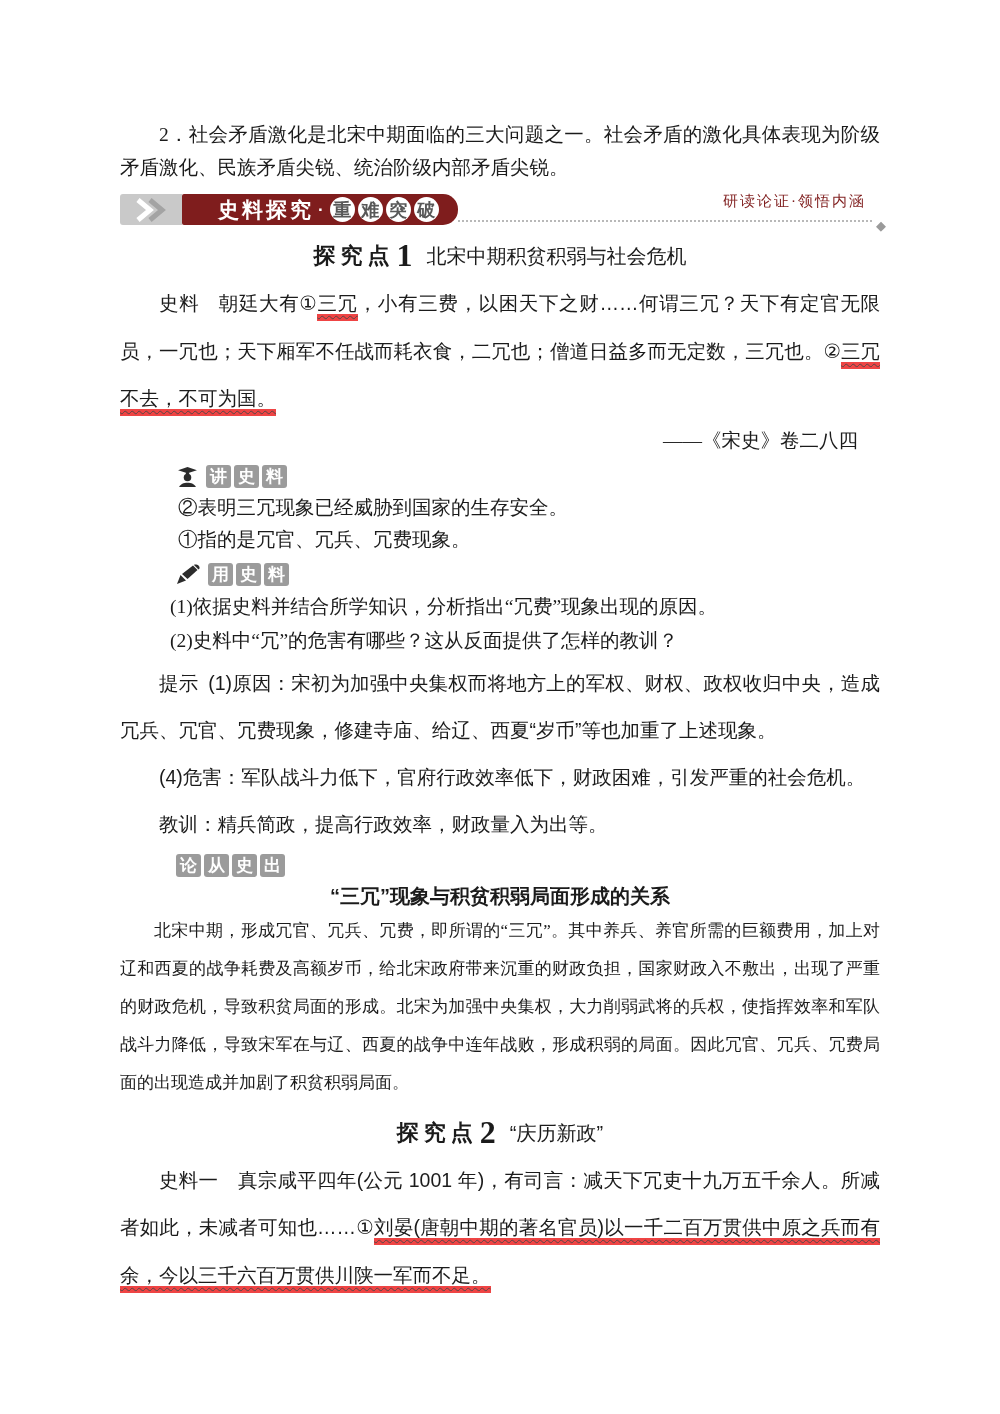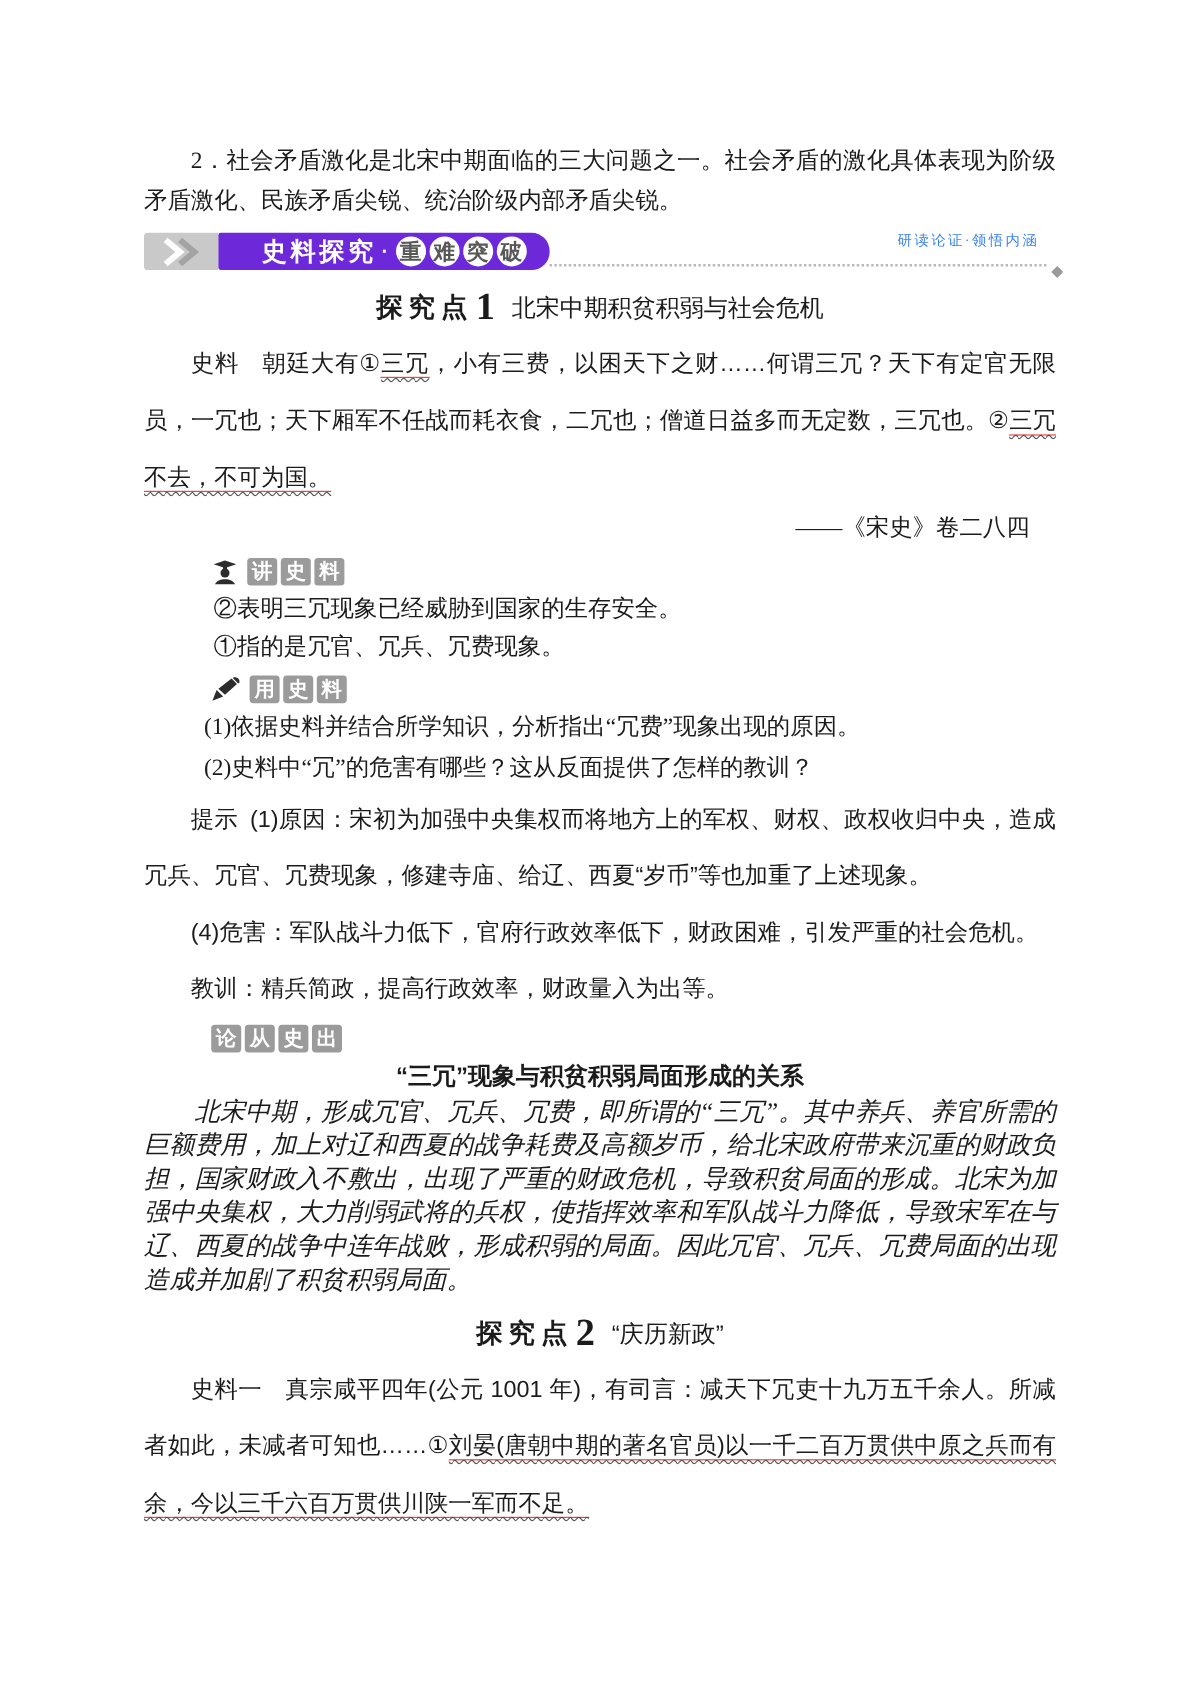--- a/index.html
+++ b/index.html
@@ -7,57 +7,57 @@
   .page { box-sizing:border-box; width:1000px; height:1414px; padding:118px 120px 45px 120px; }
 
   .f-song { font-family:"Liberation Serif","DejaVu Serif",serif; }
   .f-hei  { font-family:"Liberation Sans","DejaVu Sans",sans-serif; }
 
   .para { font-size:19.5px; line-height:33px; margin:0; text-indent:2em; text-align:justify; }
 
   
   .banner-row { display:flex; align-items:stretch; height:31px; margin-top:10px; }
   .chev-box { width:62px; background:#c9c9c9; display:flex; align-items:center; justify-content:center; border-radius:3px 0 0 3px; flex:0 0 auto; }
-  .banner-main { background:#6d28d9; border-radius:2px 15px 15px 2px; display:flex; align-items:center; padding:0 16px 0 36px; flex:0 0 auto; }
+  .banner-main { background:#7f1d1d; border-radius:2px 15px 15px 2px; display:flex; align-items:center; padding:0 16px 0 36px; flex:0 0 auto; }
   .banner-title { color:#ffffff; font-size:21px; font-weight:bold; letter-spacing:3px; }
   .banner-dot { color:#ffffff; font-weight:bold; margin:0 6px 0 4px; font-size:17px; }
   .circle { width:25px; height:25px; border-radius:50%; background:#ffffff; color:#585858; font-weight:bold; font-size:18px; display:flex; align-items:center; justify-content:center; margin-right:3px; flex:0 0 auto; }
   .banner-right { flex:1; position:relative; }
   .banner-right::after { content:""; position:absolute; left:0; right:8px; bottom:3px; border-bottom:2px dotted #b8b8b8; }
-  .tagline { position:absolute; right:14px; top:-2px; font-size:12px; color:#3b82f6; letter-spacing:2px; white-space:nowrap; }
+  .tagline { position:absolute; right:14px; top:-2px; font-size:15px; color:#7f1d1d; letter-spacing:2px; white-space:nowrap; }
   .diamond { position:absolute; right:-6px; bottom:-9px; color:#9a9a9a; font-size:13px; }
 
   
   .tan { text-align:center; margin:12px 0 6px; font-weight:normal; }
   .tan-label { font-size:22px; font-weight:bold; letter-spacing:5px; }
   .tan-num { font-family:"Liberation Serif","DejaVu Serif",serif; font-size:32px; font-weight:bold; margin:0 14px 0 2px; vertical-align:-3px; }
   .tan-title { font-size:20px; }
 
   
   .shiliao { font-size:19.5px; line-height:47.5px; margin:4px 0 0; text-indent:2em; text-align:justify; }
   .sl-label { margin-right:1em; }
-  .kul { border-bottom:1px solid #ef4444; text-decoration:underline wavy 1px rgba(70,70,70,.9); text-underline-offset:5px; }
+  .kul { border-bottom:7px solid #ef4444; text-decoration:underline wavy 1px rgba(70,70,70,.9); text-underline-offset:5px; }
 
   .src-right { text-align:right; margin:0 22px 0 0; font-size:19.5px; line-height:36px; }
   .src-left { margin:4px 0 0 28px; font-size:19.5px; line-height:36px; }
 
   
   .badge-row { display:flex; align-items:center; margin:6px 0 4px 56px; }
   .badge-icon { margin-right:7px; display:flex; align-items:center; }
   .badge-box { background:#9b9b9b; color:#ffffff; font-weight:bold; width:25px; height:23px; display:flex; align-items:center; justify-content:center; font-size:17px; border-radius:3px; margin-right:3px; font-family:"Liberation Sans","DejaVu Sans",sans-serif; flex:0 0 auto; }
 
   .note { margin:0 0 0 58px; font-size:19.5px; line-height:32.5px; }
   .question { margin:0 0 0 50px; font-size:19.5px; line-height:34px; }
 
   .hint { margin-top:2px; font-size:19.5px; line-height:47px; }
   .hint-p { margin:0; text-indent:2em; text-align:justify; }
   .hint-label { margin-right:10px; }
 
   .concl-head { text-align:center; font-size:20px; margin:6px 0 2px; font-weight:bold; }
-  .concl-body { font-size:21px; line-height:28px; text-indent:2em; text-align:justify; margin:2px 0 0;font-style:italic; }
+  .concl-body { font-size:17px; line-height:38px; text-indent:2em; text-align:justify; margin:2px 0 0; }
 </style>
 </head>
 <body>
 
 <div class="page">
 
   <p class="para f-song">2．社会矛盾激化是北宋中期面临的三大问题之一。社会矛盾的激化具体表现为阶级矛盾激化、民族矛盾尖锐、统治阶级内部矛盾尖锐。</p>
 
   <div class="banner-row">
     <div class="chev-box">

